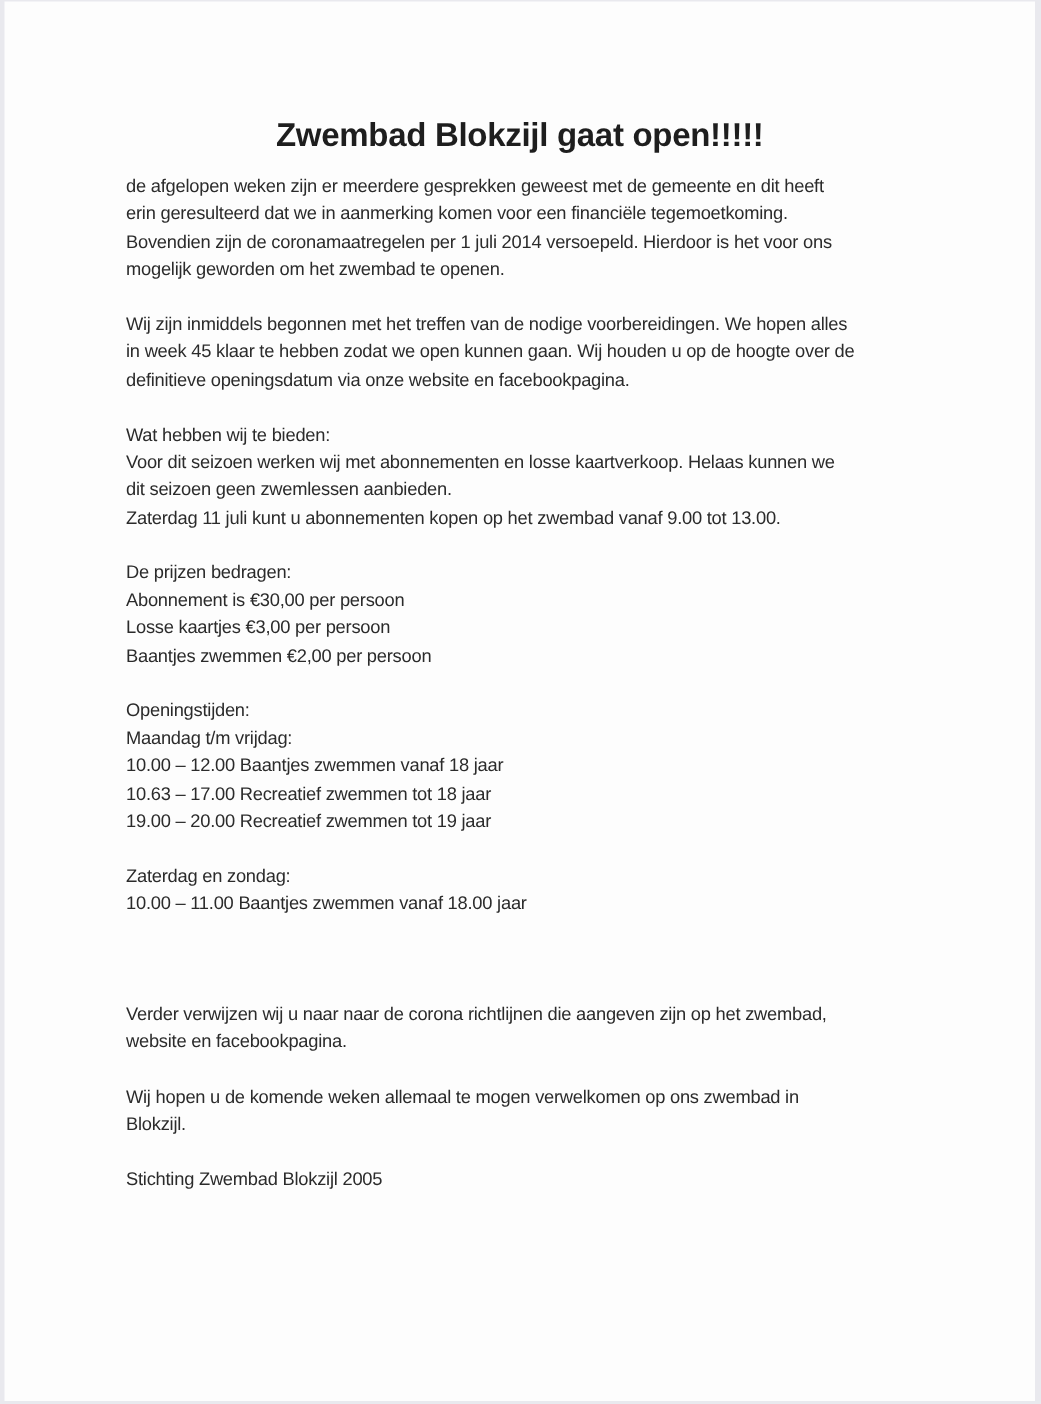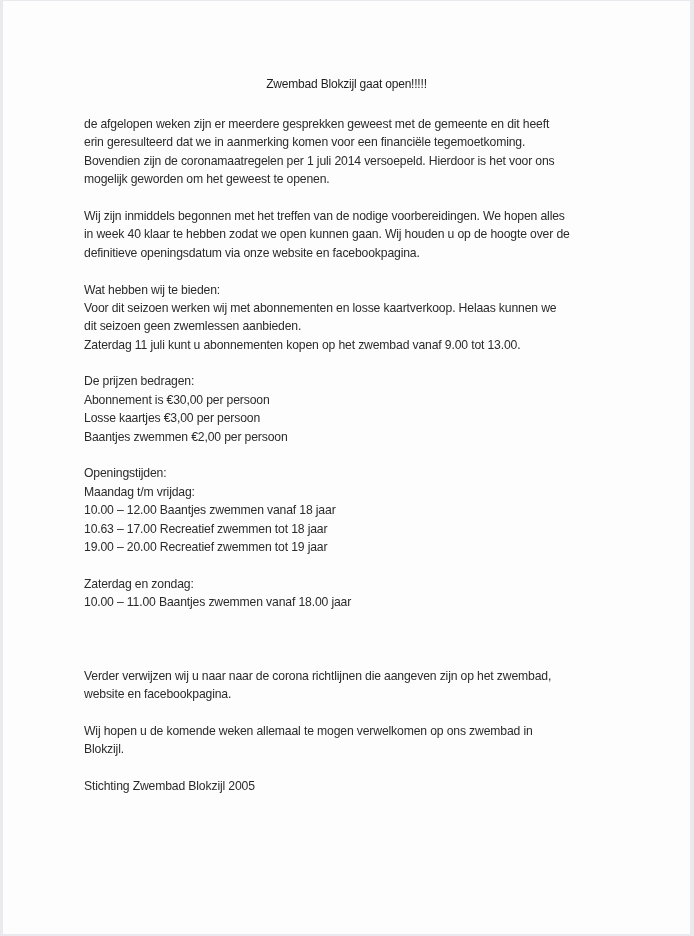--- a/index.html
+++ b/index.html
@@ -7,21 +7,21 @@
     width: 694px; height: 936px; overflow: hidden;
     background: #e9e9ee;
     font-family: "Liberation Sans", "DejaVu Sans", sans-serif;
   }
   .page {
     position: absolute; left: 3px; top: 1px; width: 687px; height: 933px;
     background: #fdfdfd;
   }
   .title {
     position: absolute; left: 0; width: 687px; top: 76px;
-    text-align: center; font-weight: normal; font-size: 12px; color: #1e1e1e;
+    text-align: center; font-weight: bold; font-size: 22px; color: #1e1e1e;
     letter-spacing: -0.2px;
   }
   .body {
     position: absolute; left: 81px; top: 114px; width: 540px;
     font-size: 12.2px; line-height: 18.4px; color: #2b2b2b;
     letter-spacing: -0.15px;
   }
   .line { white-space: nowrap; height: 18.4px; }
   .gap { height: 18.4px; }
   .gap2 { height: 36.8px; }
@@ -30,27 +30,27 @@
 <body>
 
 <div class="page">
   <div class="title">Zwembad Blokzijl gaat open!!!!!</div>
 
   <div class="body">
     <div>
       <div class="line">de afgelopen weken zijn er meerdere gesprekken geweest met de gemeente en dit heeft</div>
       <div class="line">erin geresulteerd dat we in aanmerking komen voor een financiële tegemoetkoming.</div>
       <div class="line">Bovendien zijn de coronamaatregelen per 1 juli 2014 versoepeld. Hierdoor is het voor ons</div>
-      <div class="line">mogelijk geworden om het geweest te openen.</div>
+      <div class="line">mogelijk geworden om het zwembad te openen.</div>
     </div>
     <div class="gap"></div>
 
     <div>
       <div class="line">Wij zijn inmiddels begonnen met het treffen van de nodige voorbereidingen. We hopen alles</div>
-      <div class="line">in week 40 klaar te hebben zodat we open kunnen gaan. Wij houden u op de hoogte over de</div>
+      <div class="line">in week 45 klaar te hebben zodat we open kunnen gaan. Wij houden u op de hoogte over de</div>
       <div class="line">definitieve openingsdatum via onze website en facebookpagina.</div>
     </div>
     <div class="gap"></div>
 
     <div>
       <div class="line">Wat hebben wij te bieden:</div>
       <div class="line">Voor dit seizoen werken wij met abonnementen en losse kaartverkoop. Helaas kunnen we</div>
       <div class="line">dit seizoen geen zwemlessen aanbieden.</div>
       <div class="line">Zaterdag 11 juli kunt u abonnementen kopen op het zwembad vanaf 9.00 tot 13.00.</div>
     </div>

